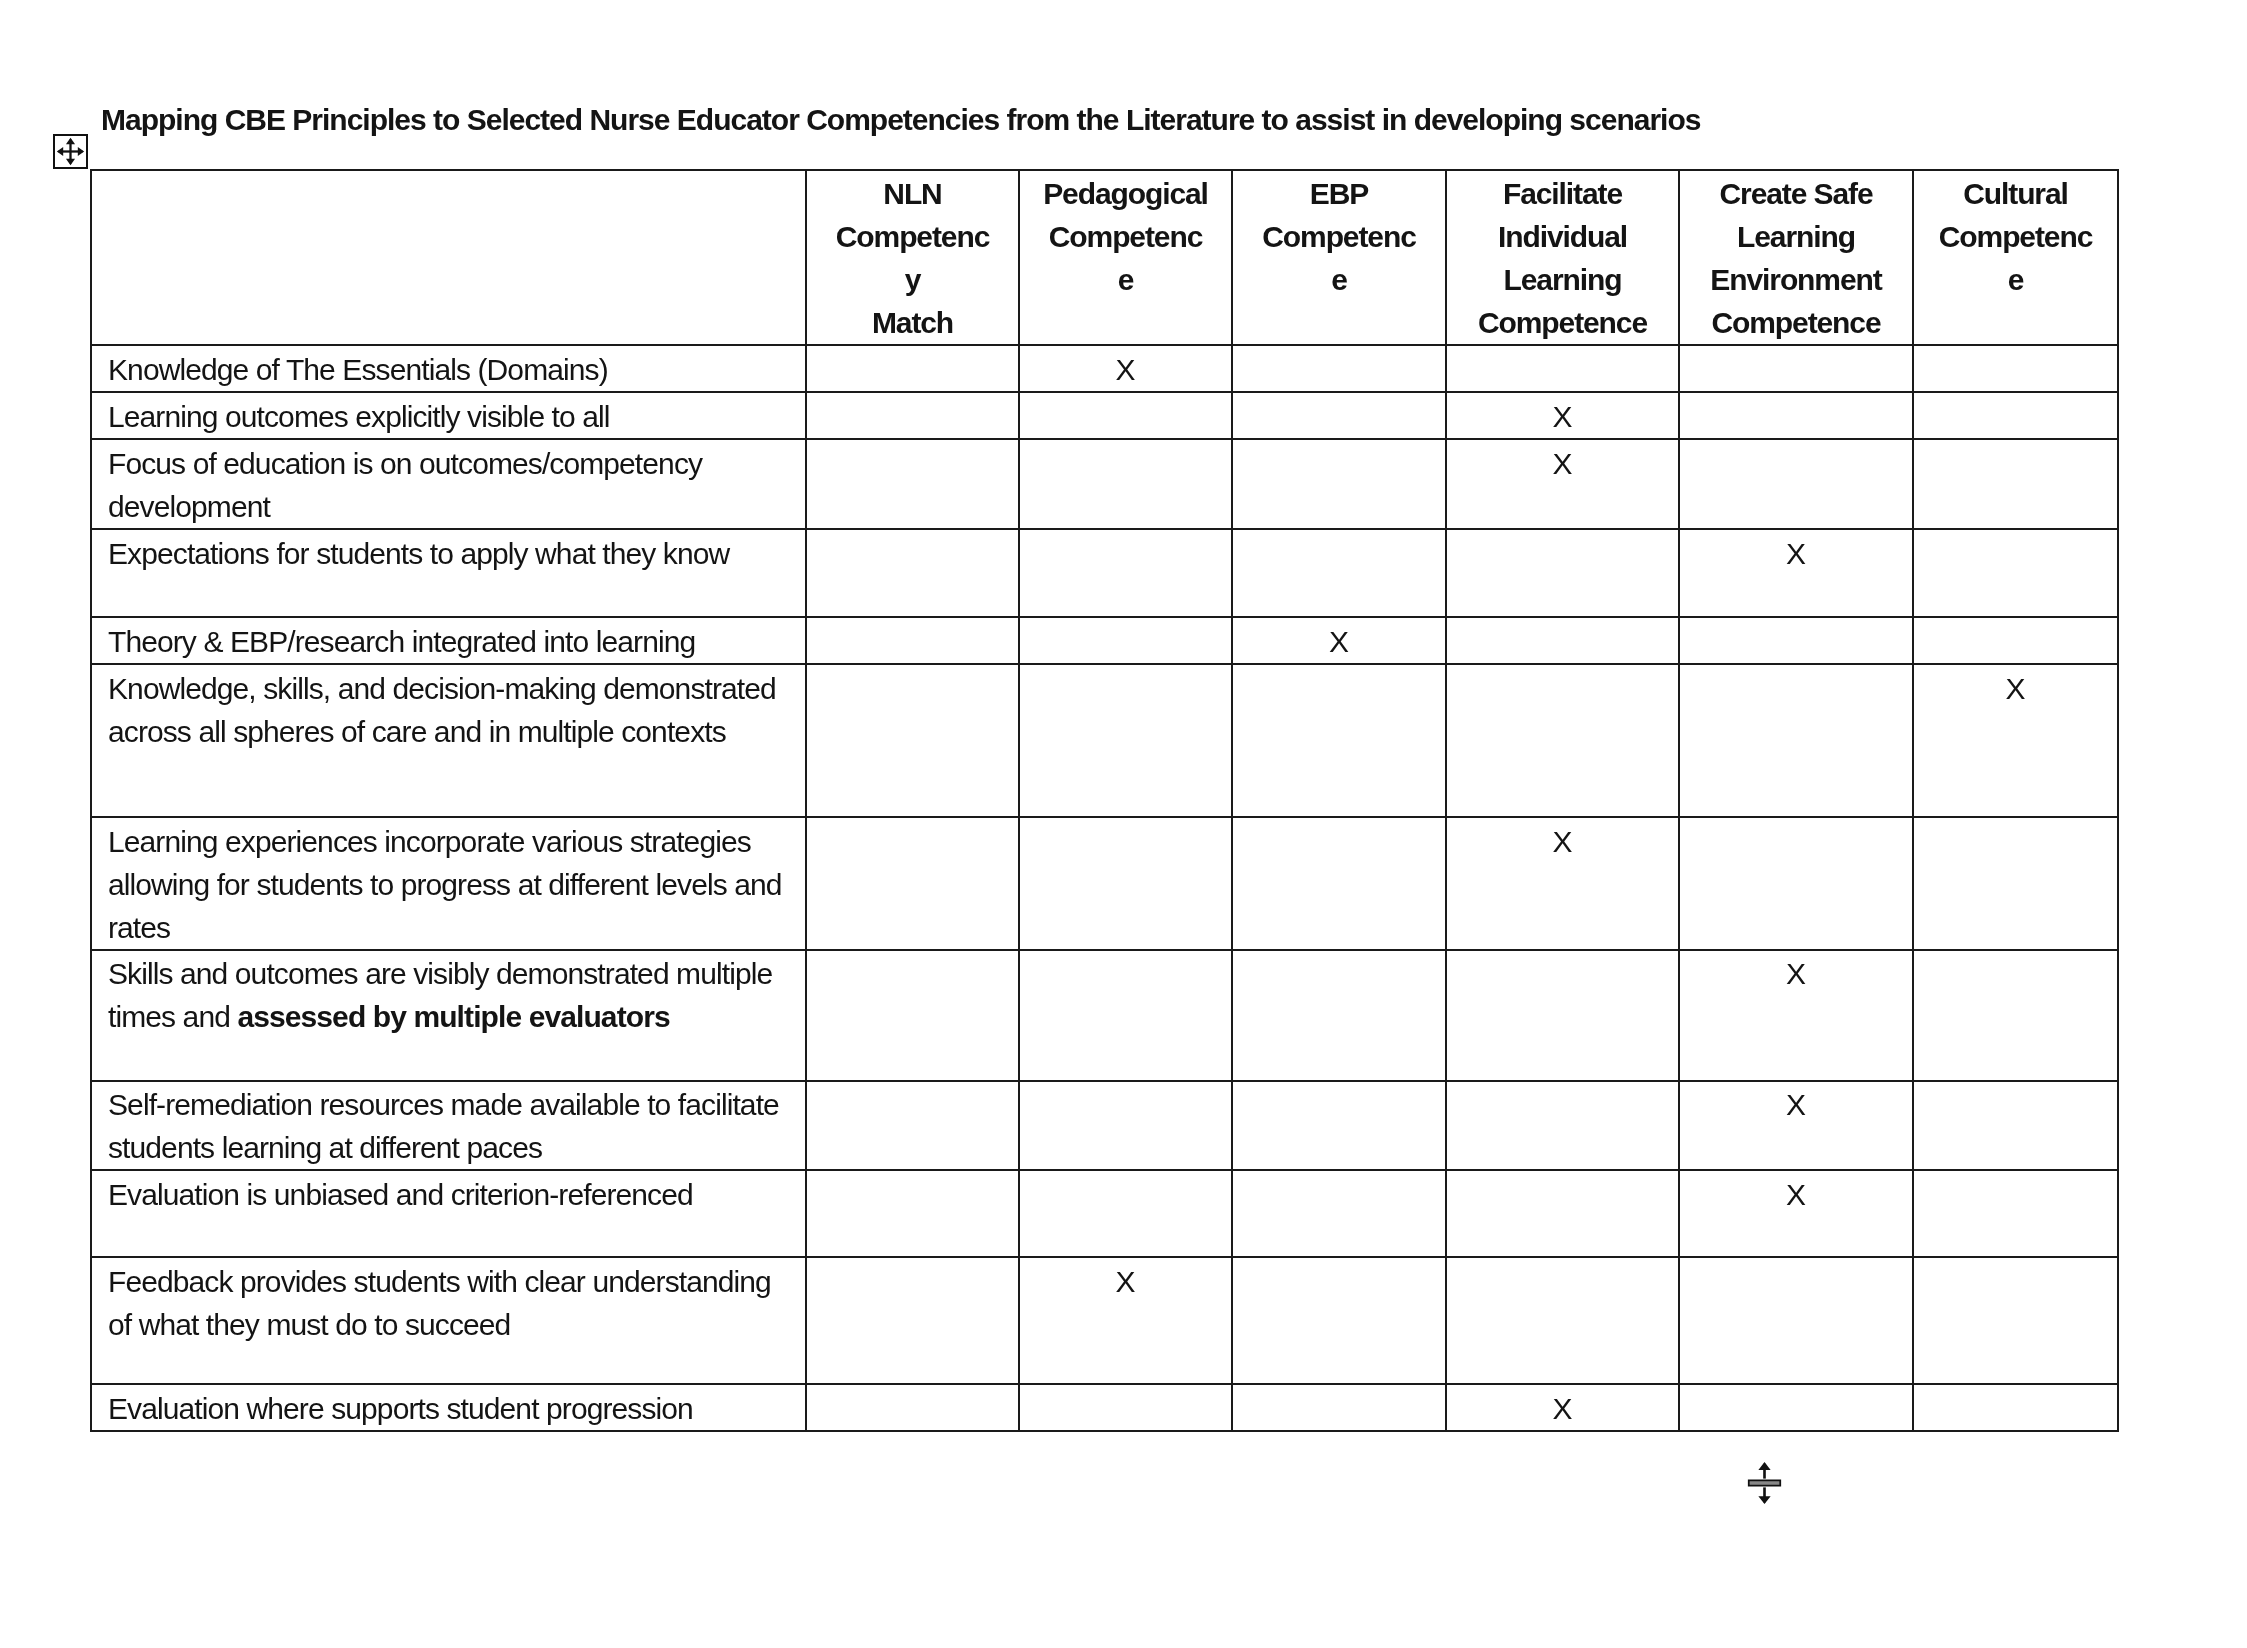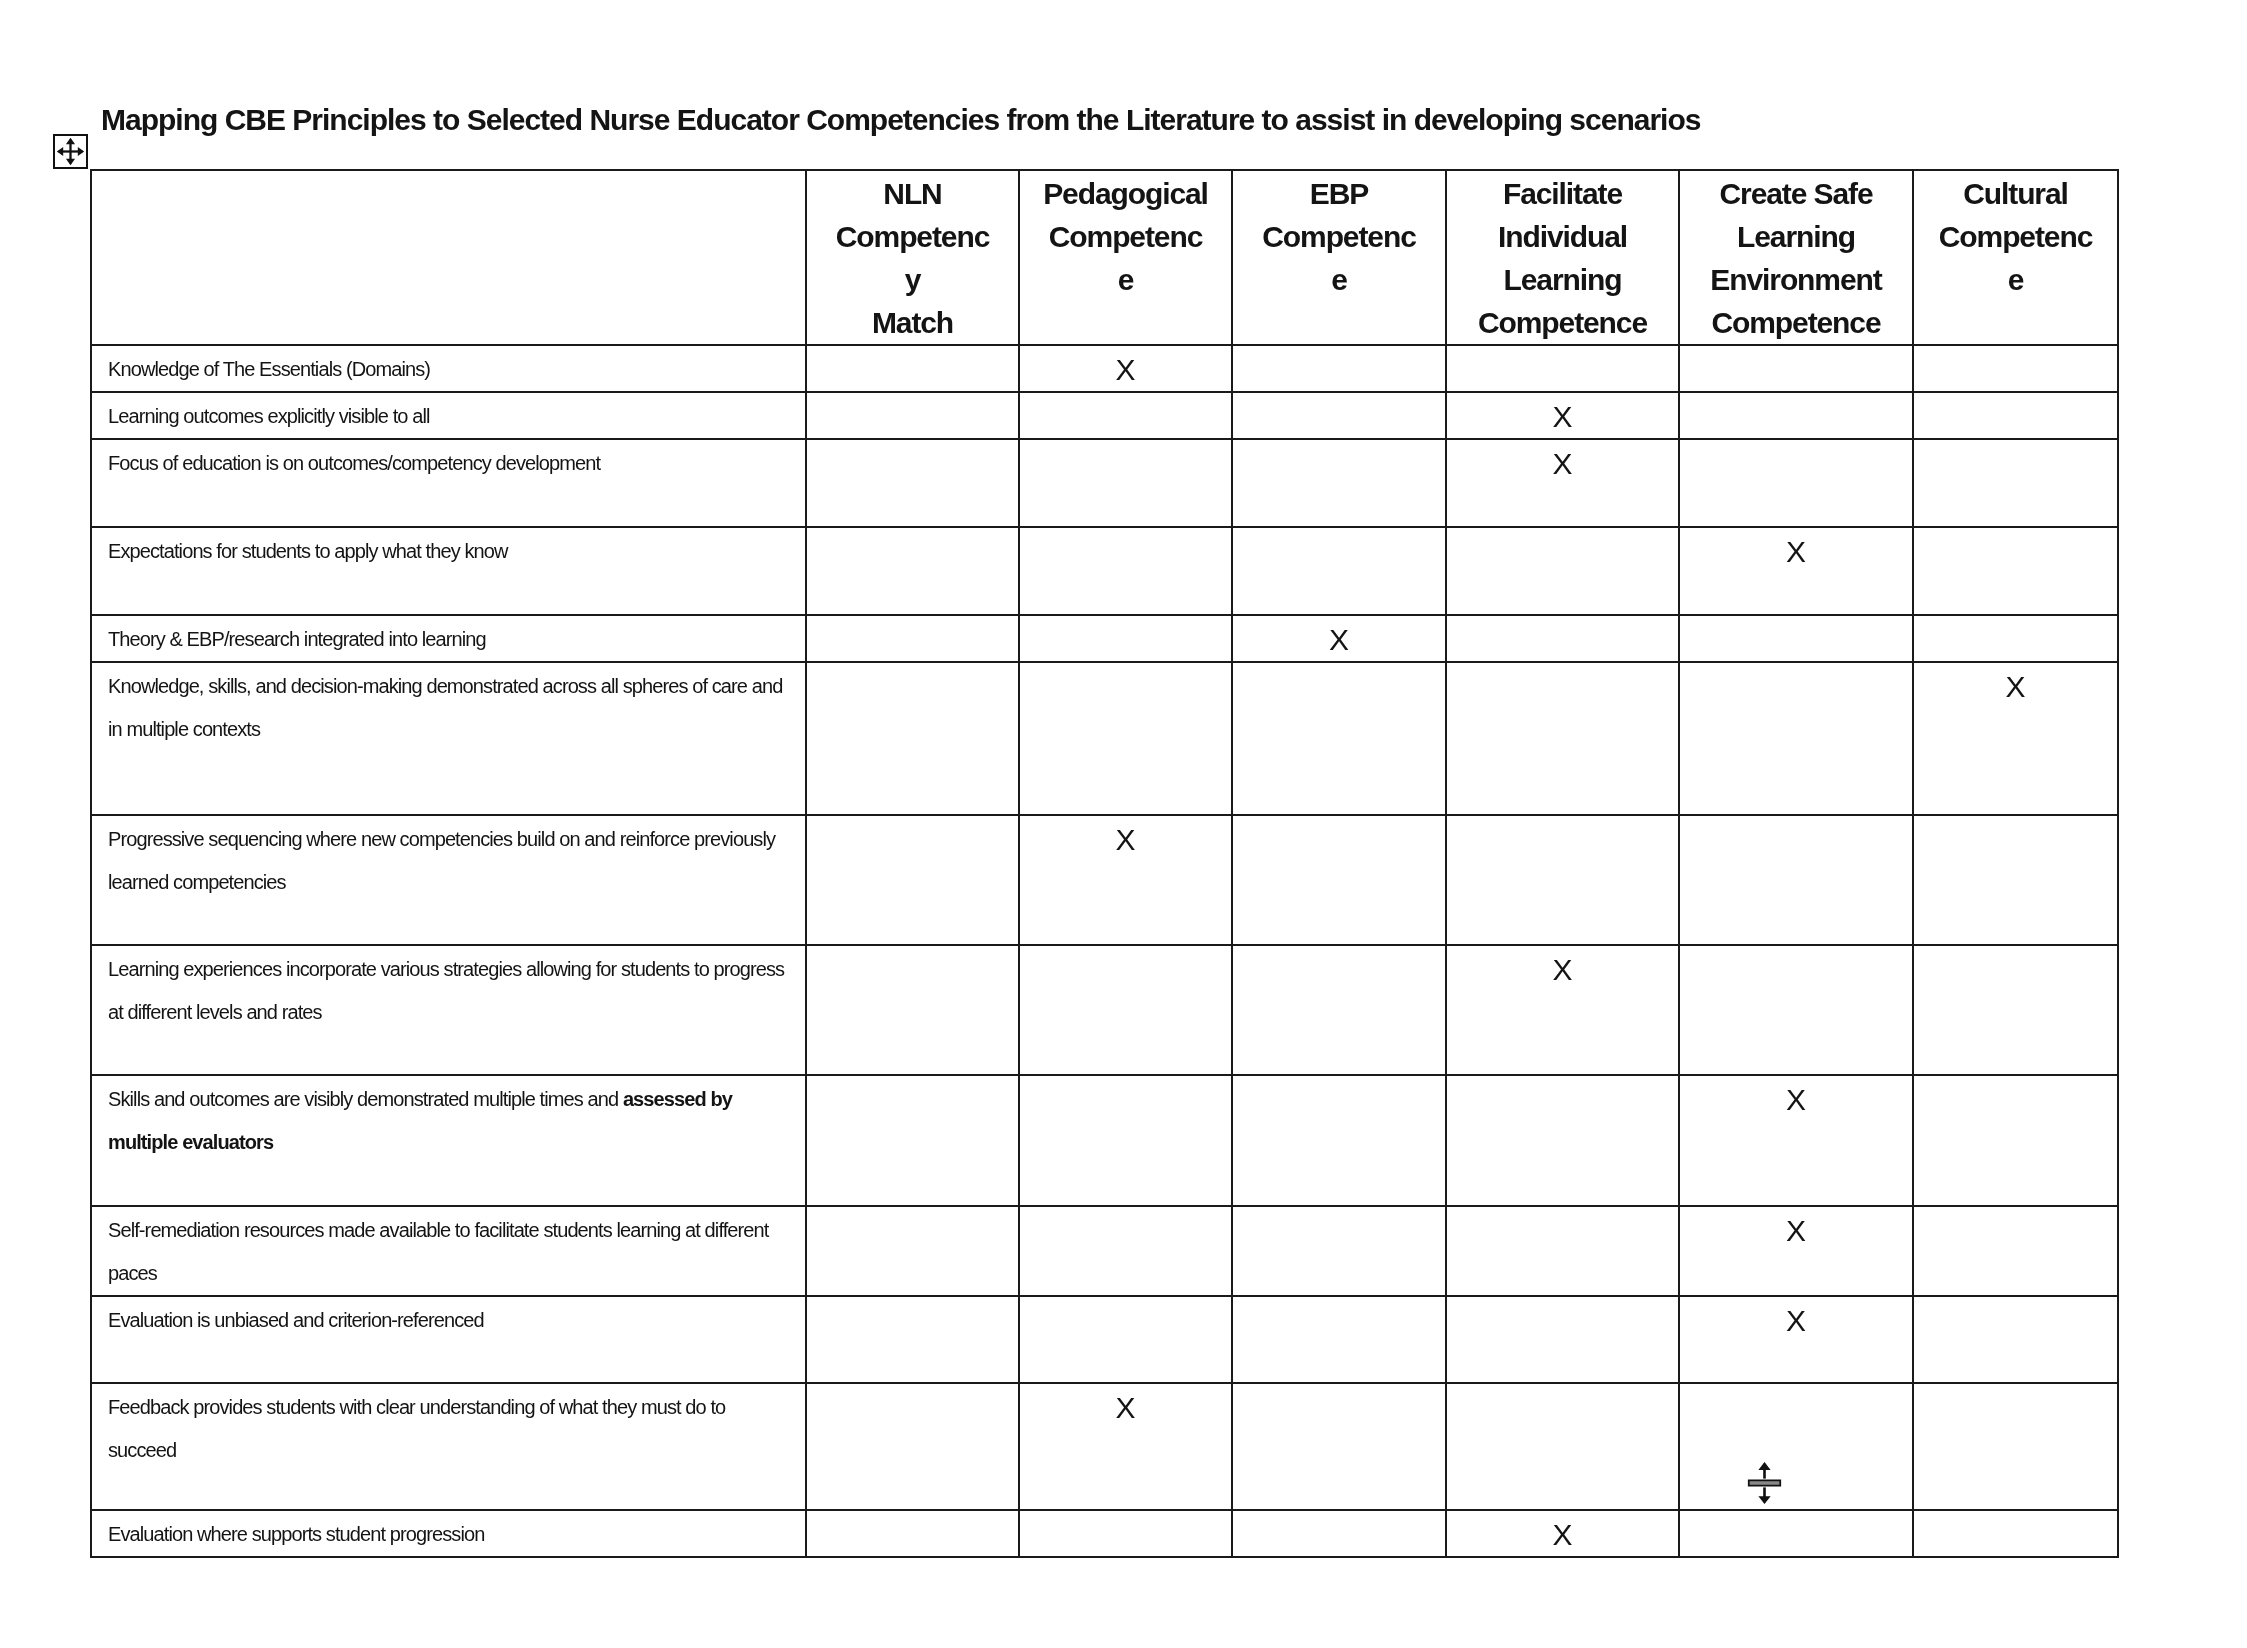--- a/index.html
+++ b/index.html
@@ -22,21 +22,21 @@
   }
   table.grid td, table.grid th {
     border: 2.6px solid #1a1a1a; padding: 0; vertical-align: top; box-sizing: border-box;
   }
   table.grid th {
     font-weight: bold; font-size: 30px; line-height: 43px; text-align: center;
     letter-spacing: -1.1px; padding-top: 1px; word-break: break-all;
   }
   table.grid th .hdr { display: block; padding: 0 8.8px; }
   table.grid td.label {
-    font-size: 20px; line-height: 43px; padding: 1.8px 7px 0 16px; letter-spacing: -0.9px;
+    font-size: 30px; line-height: 43px; padding: 1.8px 7px 0 16px; letter-spacing: -0.9px;
   }
   table.grid td.label b { font-weight: bold; }
   table.grid td.mark {
     text-align: center; font-size: 30px; line-height: 43px; padding-top: 1.8px;
   }
   .cursor {
     position: absolute; left: 1747px; top: 1461px; width: 35px; height: 44px;
   }
 </style>
 </head>
@@ -151,29 +151,20 @@
       </tr>
       <tr style="height: 153px;">
         <td class="label"><span>Knowledge, skills, and decision-making demonstrated across all spheres of care and in multiple contexts</span></td>
         <td class="mark"></td>
         <td class="mark"></td>
         <td class="mark"></td>
         <td class="mark"></td>
         <td class="mark"></td>
         <td class="mark"><span>X</span></td>
       </tr>
-      <tr style="height: 130px;">
-        <td class="label"><span>Progressive sequencing where new competencies build on and reinforce previously learned competencies</span></td>
-        <td class="mark"></td>
-        <td class="mark"><span>X</span></td>
-        <td class="mark"></td>
-        <td class="mark"></td>
-        <td class="mark"></td>
-        <td class="mark"></td>
-      </tr>
       <tr style="height: 130px; padding-left: 12px;">
         <td class="label"><span>Learning experiences incorporate various strategies allowing for students to progress at different levels and rates</span></td>
         <td class="mark"></td>
         <td class="mark"></td>
         <td class="mark"></td>
         <td class="mark"><span>X</span></td>
         <td class="mark"></td>
         <td class="mark"></td>
       </tr>
       <tr style="height: 131px;">

